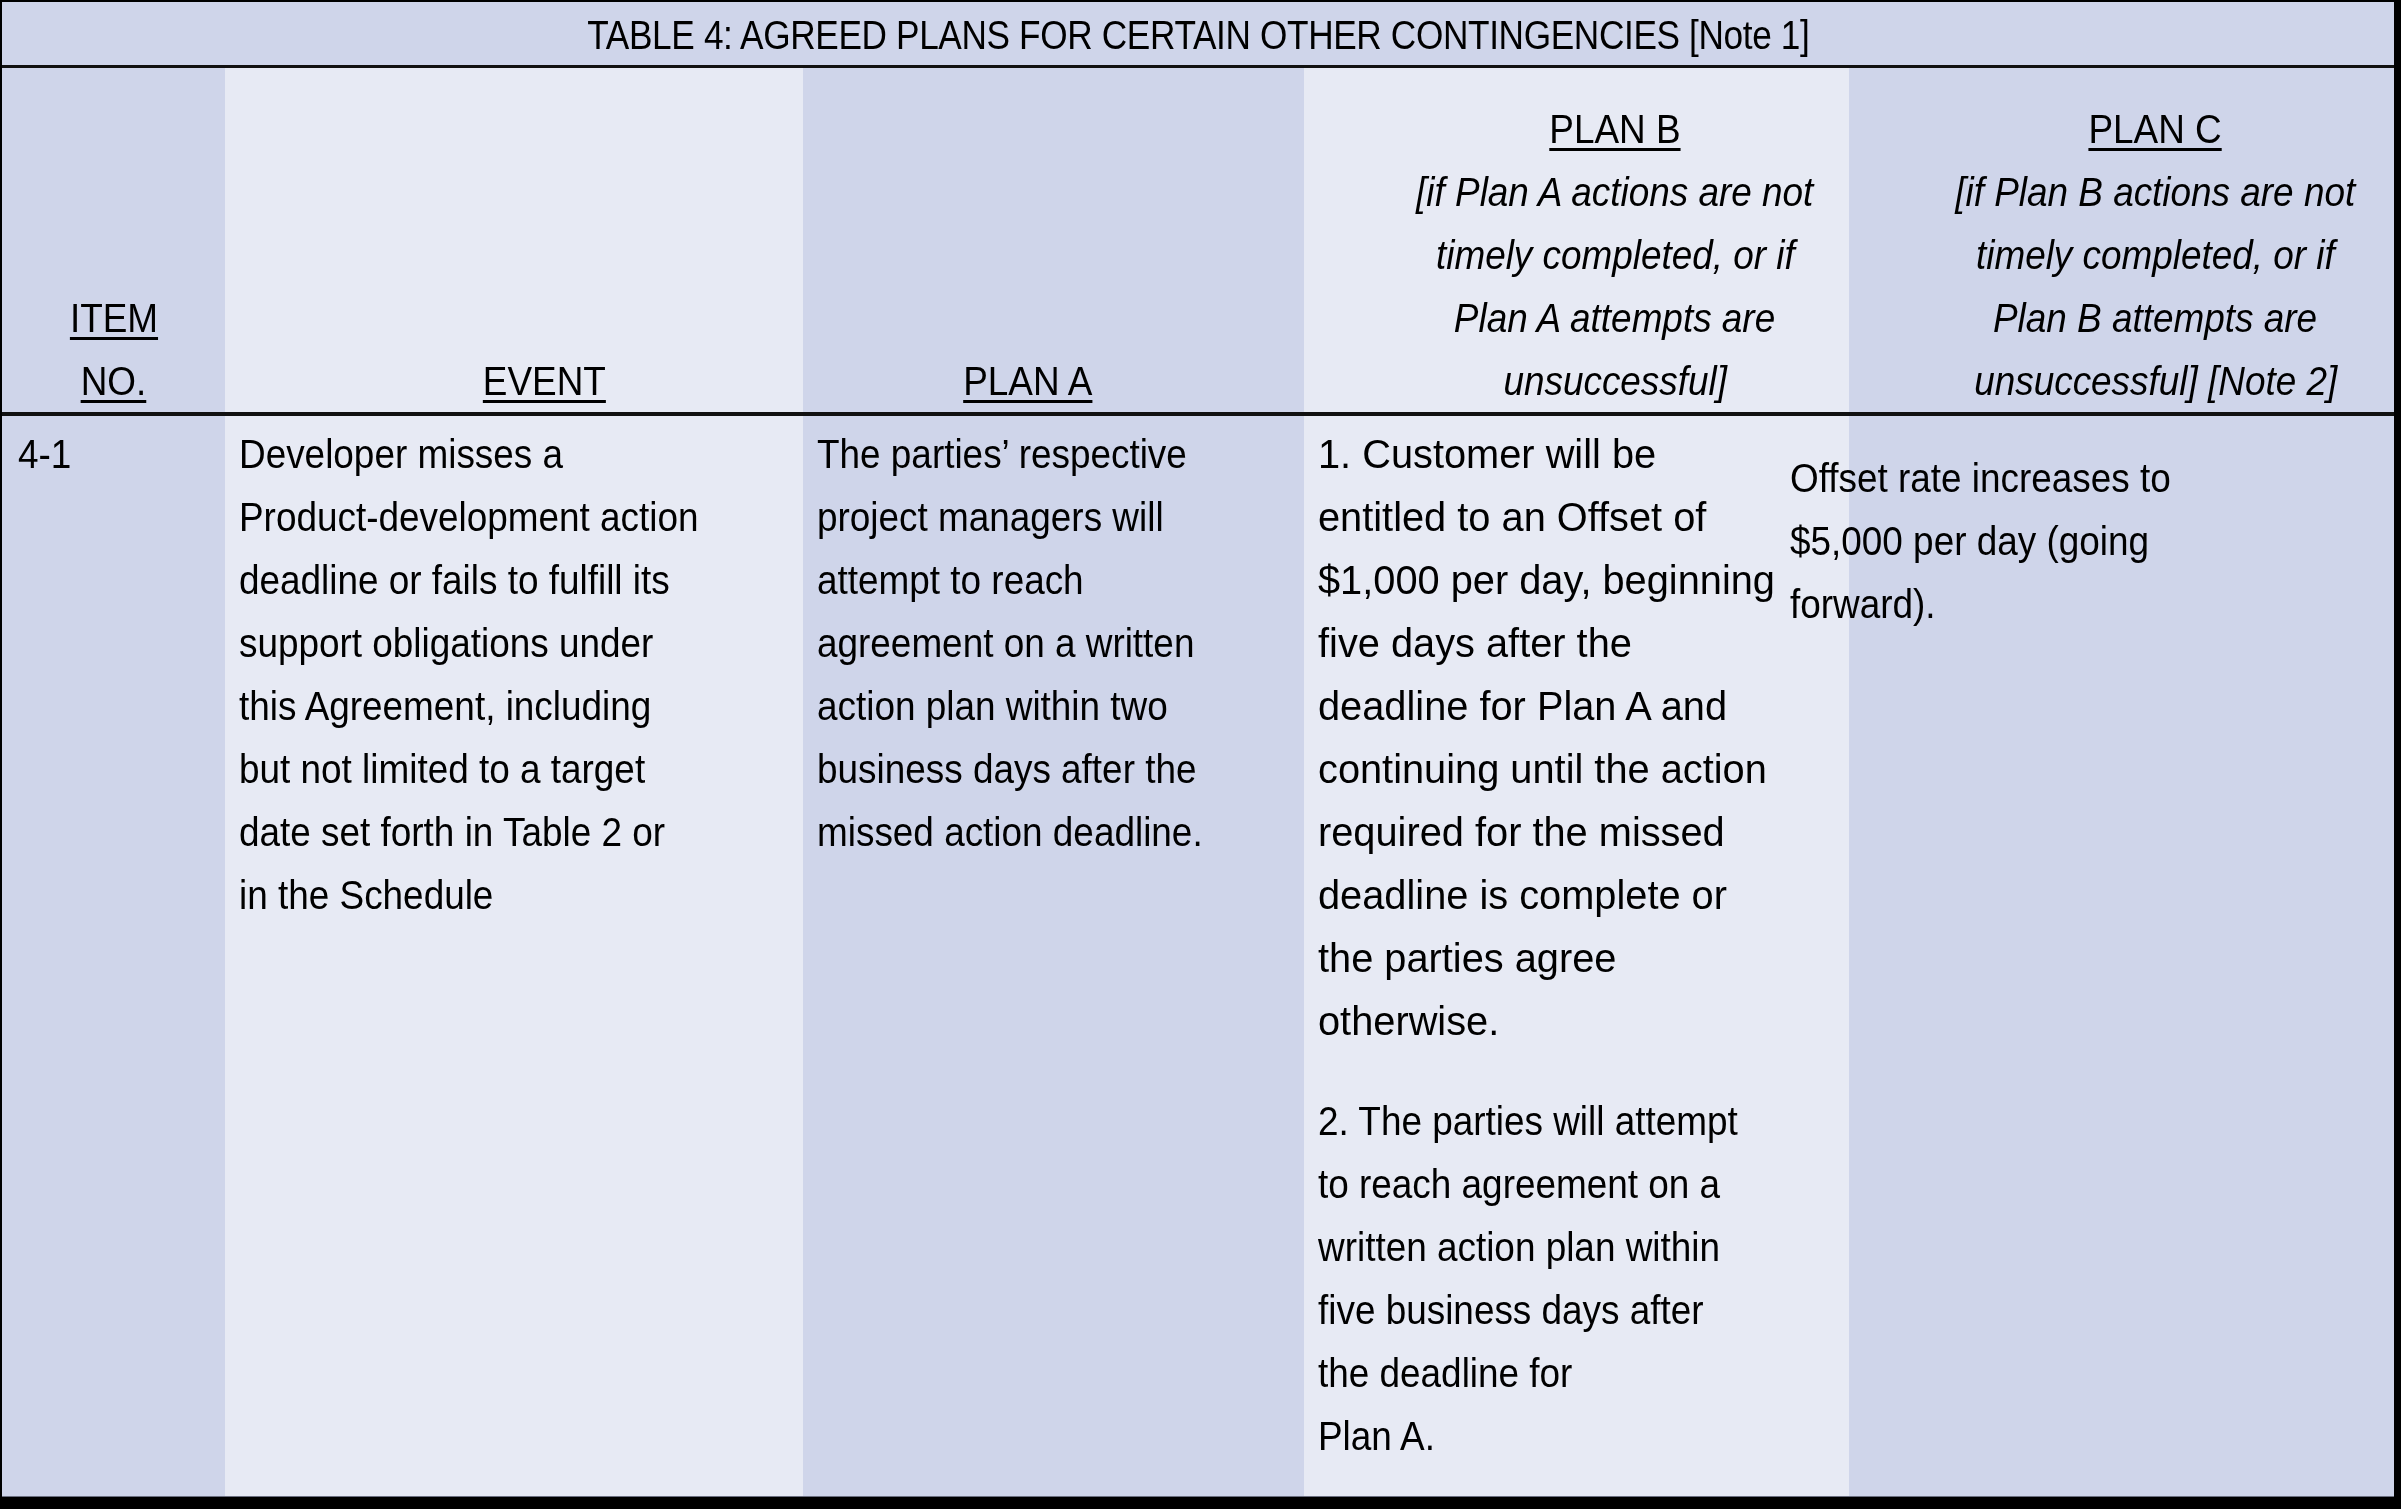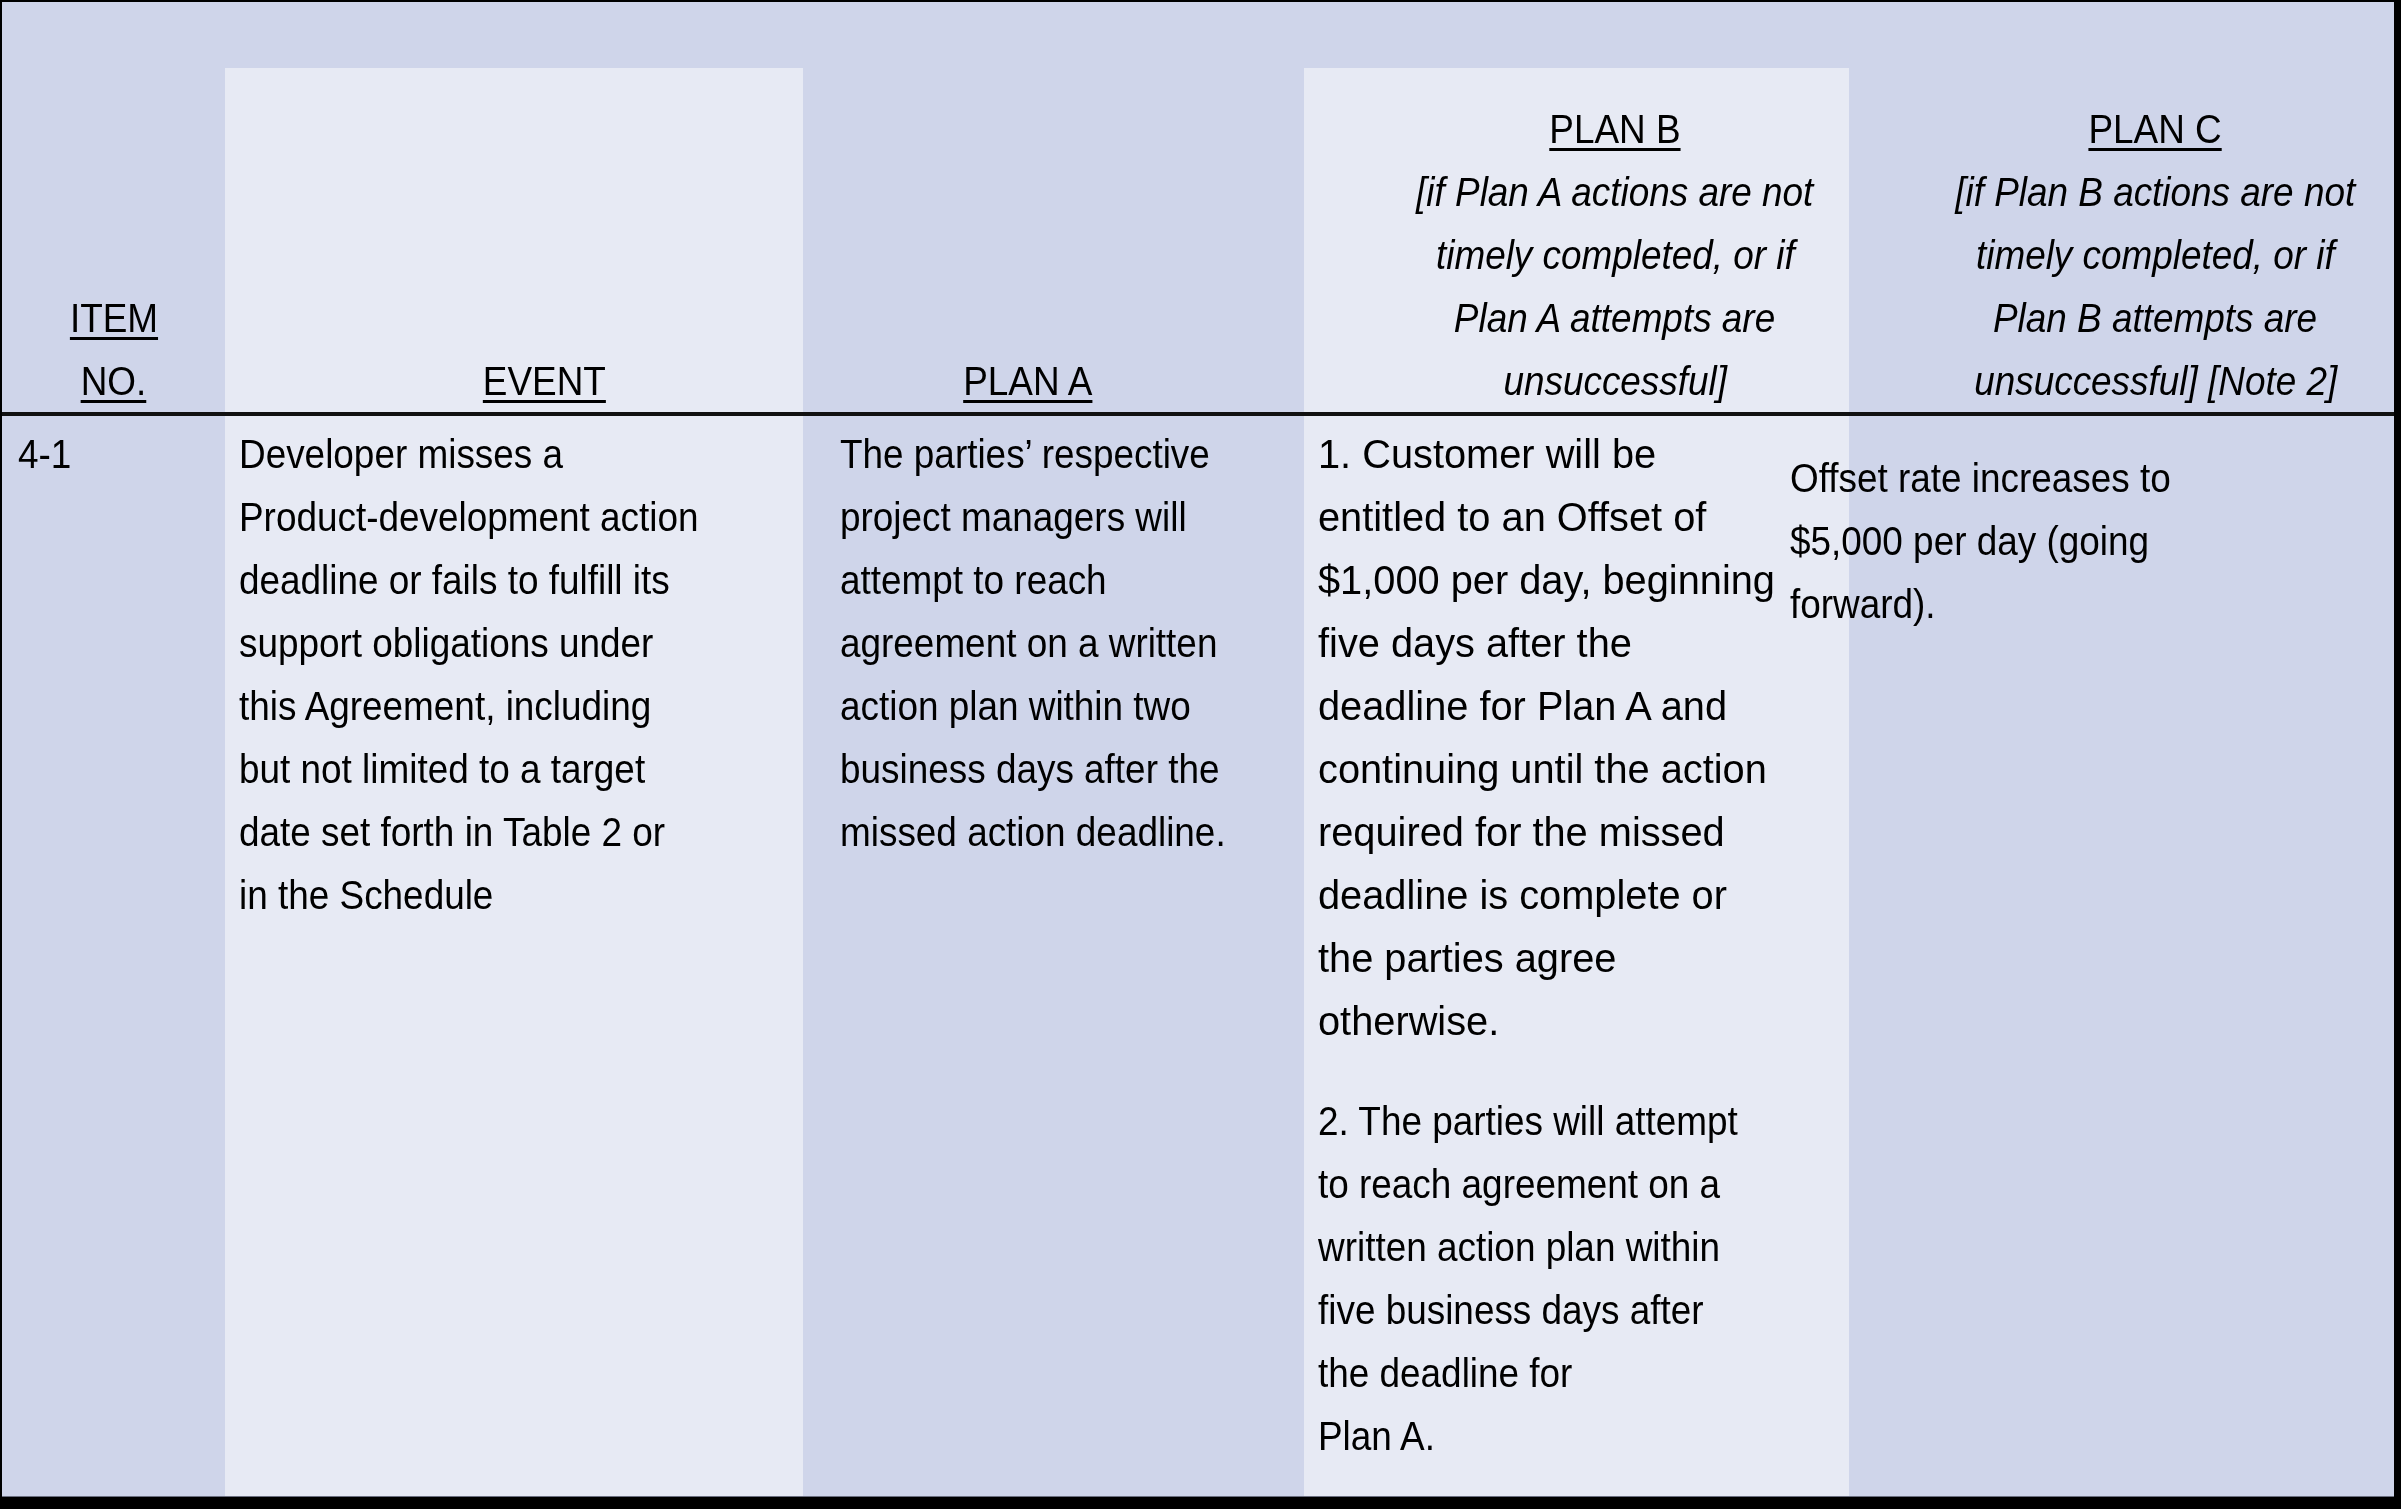--- a/index.html
+++ b/index.html
@@ -121,20 +121,23 @@
 <body>
 
 <div class="frame">
 
   <div class="col dark c1"></div>
   <div class="col light c2"></div>
   <div class="col dark c3"></div>
   <div class="col light c4"></div>
   <div class="col dark c5"></div>
 
+  <div class="title-row">
+    <span>TABLE 4:  AGREED PLANS FOR CERTAIN OTHER CONTINGENCIES [Note 1]</span>
+  </div>
 
   <div class="hdr" style="left:0;width:223px;">
     <span class="h-label">ITEM</span>
     <span class="h-label">NO.</span>
   </div>
 
   <div class="hdr" style="left:223px;width:637px;">
     <span class="h-label">EVENT</span>
   </div>
 
@@ -168,21 +171,21 @@
     <span class="ln">Developer misses a</span>
     <span class="ln">Product-development action</span>
     <span class="ln">deadline or fails to fulfill its</span>
     <span class="ln">support obligations under</span>
     <span class="ln">this Agreement, including</span>
     <span class="ln">but not limited to a target</span>
     <span class="ln">date set forth in Table 2 or</span>
     <span class="ln">in the Schedule</span>
   </div>
 
-  <div class="cell" style="left:815px;margin-left:23px;">
+  <div class="cell" style="left:815px;">
     <span class="ln">The parties’ respective</span>
     <span class="ln">project managers will</span>
     <span class="ln">attempt to reach</span>
     <span class="ln">agreement on a written</span>
     <span class="ln">action plan within two</span>
     <span class="ln">business days after the</span>
     <span class="ln">missed action deadline.</span>
   </div>
 
   <div class="cell" style="left:1316px;">

